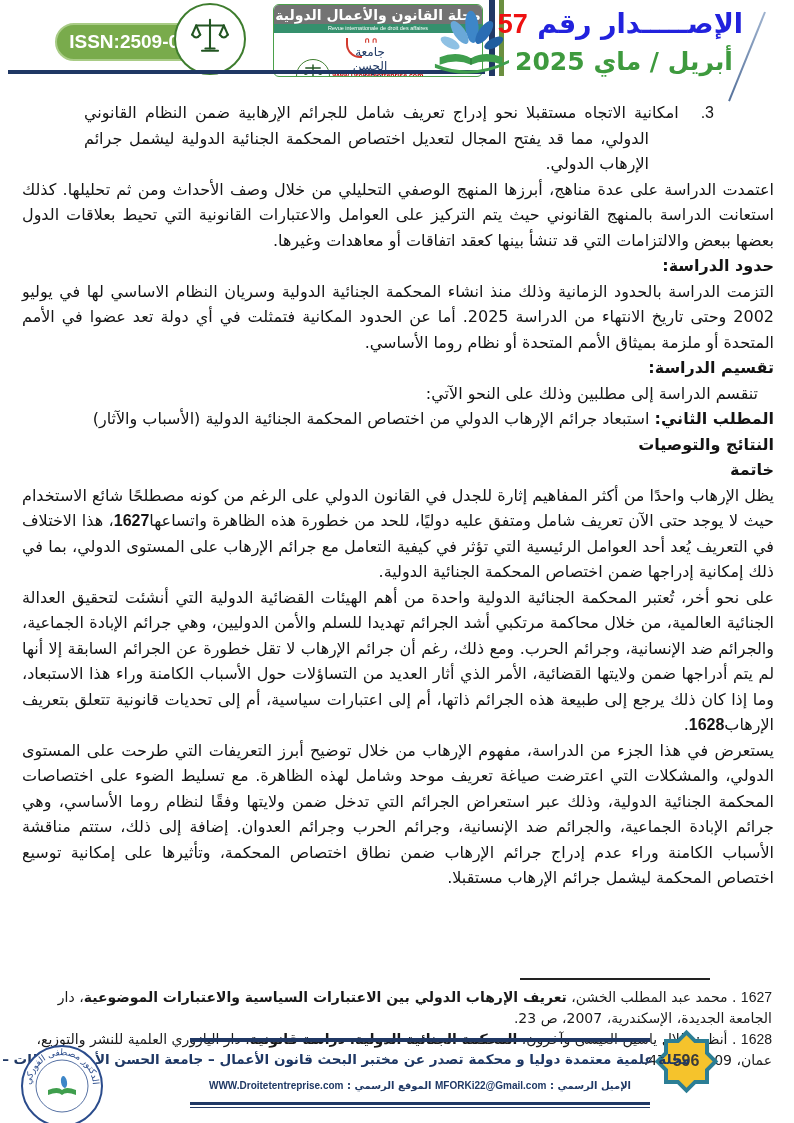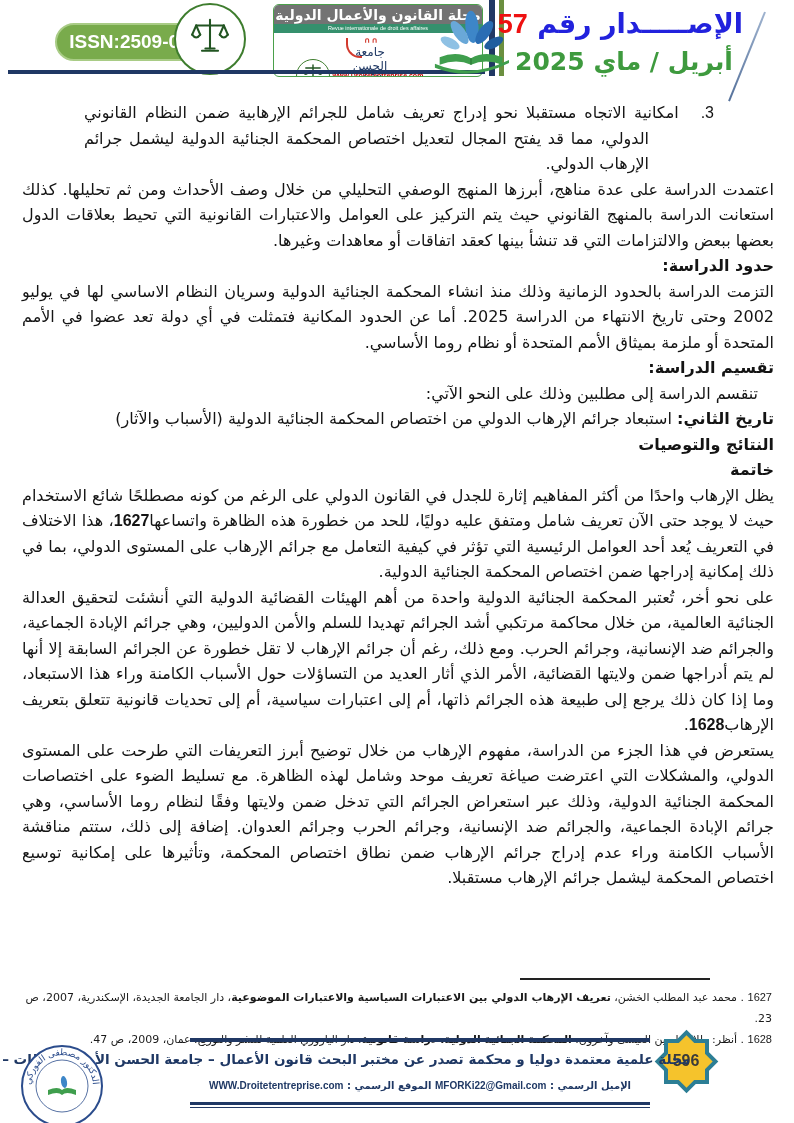--- a/index.html
+++ b/index.html
@@ -65,21 +65,21 @@
   .h-bold { font-weight:bold; }
   .numbered { padding-right:125px; padding-left:62px; text-indent:-65px; }
   .numbered .num { font-family:"Liberation Sans", sans-serif; margin-left:22px; }
   .indent-sm { padding-right:16px; text-align:right; }
   .lead-bold { font-weight:bold; }
   .ref-num { font-weight:bold; font-family:"Liberation Sans", sans-serif; }
   .sect-head { font-weight:bold; margin-top:24px; }
 
   
   .footnotes { position:absolute; top:972px; right:0; left:0; padding:0 22px; direction:rtl;
-    font-size:11px; line-height:21px; color:#191919; }
+    font-size:14px; line-height:21px; color:#191919; }
   .fn-sep { width:190px; border-top:2px solid #222; margin:6px 62px 7px 0; }
   .fn-num { font-family:"Liberation Sans", sans-serif; }
   .fn-title { font-weight:bold; }
 
   
   .footer { position:absolute; top:1028px; left:0; width:794px; height:95px; }
   .f-rule-top { position:absolute; left:190px; top:10px; width:460px; height:3.5px; background:#203864; }
   .f-text { position:absolute; left:150px; top:18px; width:540px; direction:rtl; text-align:center;
     color:#1f3864; font-weight:bold; }
   .f-line1 { font-size:13.5px; line-height:26px; white-space:nowrap; }
@@ -189,21 +189,21 @@
     <p class="para numbered"><span class="num">3.</span><span>امكانية الاتجاه مستقبلا نحو إدراج تعريف شامل للجرائم الإرهابية ضمن النظام القانوني الدولي، مما قد يفتح المجال لتعديل اختصاص المحكمة الجنائية الدولية ليشمل جرائم الإرهاب الدولي.</span></p>
 
     <p class="para">اعتمدت الدراسة على عدة مناهج، أبرزها المنهج الوصفي التحليلي من خلال وصف الأحداث ومن ثم تحليلها. كذلك استعانت الدراسة بالمنهج القانوني حيث يتم التركيز على العوامل والاعتبارات القانونية التي تحيط بعلاقات الدول بعضها ببعض والالتزامات التي قد تنشأ بينها كعقد اتفاقات أو معاهدات وغيرها.</p>
 
     <p class="h-bold">حدود الدراسة:</p>
     <p class="para">التزمت الدراسة بالحدود الزمانية وذلك منذ انشاء المحكمة الجنائية الدولية وسريان النظام الاساسي لها في يوليو 2002 وحتى تاريخ الانتهاء من الدراسة 2025. أما عن الحدود المكانية فتمثلت في أي دولة تعد عضوا في الأمم المتحدة أو ملزمة بميثاق الأمم المتحدة أو نظام روما الأساسي.</p>
 
     <p class="h-bold">تقسيم الدراسة:</p>
     <p class="indent-sm">تنقسم الدراسة إلى مطلبين وذلك على النحو الآتي:</p>
 
-    <p><span class="lead-bold">تاريخ الثاني:</span><span> استبعاد جرائم الإرهاب الدولي من اختصاص المحكمة الجنائية الدولية (الأسباب والآثار)</span></p>
+    <p><span class="lead-bold">المطلب الثاني:</span><span> استبعاد جرائم الإرهاب الدولي من اختصاص المحكمة الجنائية الدولية (الأسباب والآثار)</span></p>
     <p class="h-bold">النتائج والتوصيات</p>
     <p class="h-bold">خاتمة</p>
 
 
     <p class="para"><span>يظل الإرهاب واحدًا من أكثر المفاهيم إثارة للجدل في القانون الدولي على الرغم من كونه مصطلحًا شائع الاستخدام حيث لا يوجد حتى الآن تعريف شامل ومتفق عليه دوليًا، للحد من خطورة هذه الظاهرة واتساعها</span><span class="ref-num">1627</span><span>، هذا الاختلاف في التعريف يُعد أحد العوامل الرئيسية التي تؤثر في كيفية التعامل مع جرائم الإرهاب على المستوى الدولي، بما في ذلك إمكانية إدراجها ضمن اختصاص المحكمة الجنائية الدولية.</span></p>
 
     <p class="para"><span>على نحو أخر، تُعتبر المحكمة الجنائية الدولية واحدة من أهم الهيئات القضائية الدولية التي أنشئت لتحقيق العدالة الجنائية العالمية، من خلال محاكمة مرتكبي أشد الجرائم تهديدا للسلم والأمن الدوليين، وهي جرائم الإبادة الجماعية، والجرائم ضد الإنسانية، وجرائم الحرب. ومع ذلك، رغم أن جرائم الإرهاب لا تقل خطورة عن الجرائم السابقة إلا أنها لم يتم أدراجها ضمن ولايتها القضائية، الأمر الذي أثار العديد من التساؤلات حول الأسباب الكامنة وراء هذا الاستبعاد، وما إذا كان ذلك يرجع إلى طبيعة هذه الجرائم ذاتها، أم إلى اعتبارات سياسية، أم إلى تحديات قانونية تتعلق بتعريف الإرهاب</span><span class="ref-num">1628</span><span>.</span></p>
 
     <p class="para">يستعرض في هذا الجزء من الدراسة، مفهوم الإرهاب من خلال توضيح أبرز التعريفات التي طرحت على المستوى الدولي، والمشكلات التي اعترضت صياغة تعريف موحد وشامل لهذه الظاهرة. مع تسليط الضوء على اختصاصات المحكمة الجنائية الدولية، وذلك عبر استعراض الجرائم التي تدخل ضمن ولايتها وفقًا لنظام روما الأساسي، وهي جرائم الإبادة الجماعية، والجرائم ضد الإنسانية، وجرائم الحرب وجرائم العدوان. إضافة إلى ذلك، ستتم مناقشة الأسباب الكامنة وراء عدم إدراج جرائم الإرهاب ضمن نطاق اختصاص المحكمة، وتأثيرها على إمكانية توسيع اختصاص المحكمة ليشمل جرائم الإرهاب مستقبلا.</p>
   </div>

